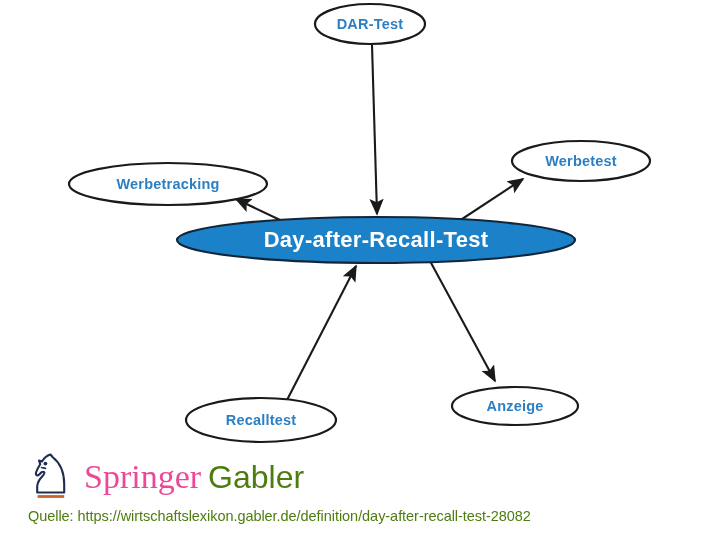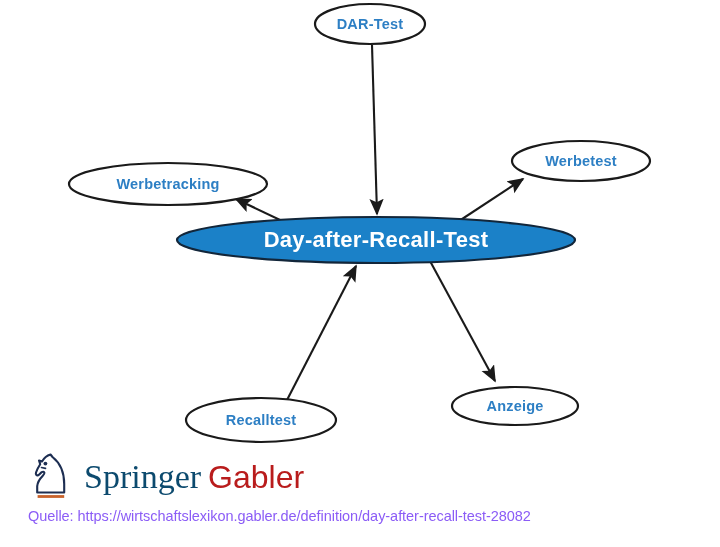--- a/index.html
+++ b/index.html
@@ -79,38 +79,38 @@
     position: relative;
   }
   #logo-wordmark {
     display: flex;
     align-items: baseline;
     padding-bottom: 4px;
   }
   .word-springer {
     font-family: "Liberation Serif", serif;
     font-size: 34px;
-    color: #0c4a6e;
+    color: #ec4899;
     letter-spacing: 0px;
   }
   .word-gabler {
     font-family: "Liberation Sans", sans-serif;
     font-size: 32px;
-    color: #b91c1c;
+    color: #4d7c0f;
     margin-left: 7px;
     font-weight: 400;
   }
   
   #source-line {
     position: absolute;
     left: 28px;
     top: 508px;
     font-family: "Liberation Sans", sans-serif;
     font-size: 14.5px;
-    color: #8b5cf6;
+    color: #4d7c0f;
     letter-spacing: -0.05px;
     white-space: nowrap;
   }
 </style>
 </head>
 <body>
 
 <div id="canvas">
 
   <svg class="diagram" viewBox="0 0 720 547">

